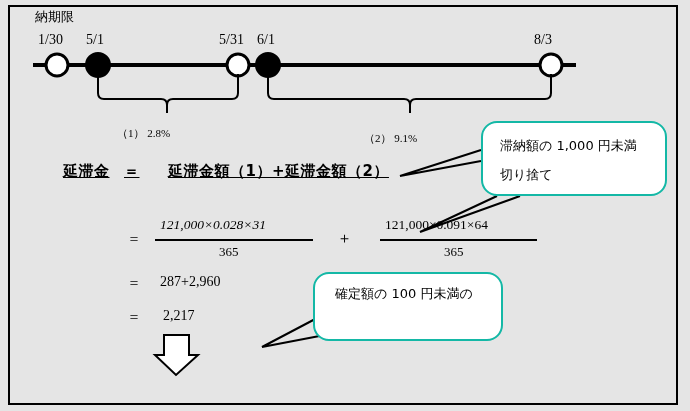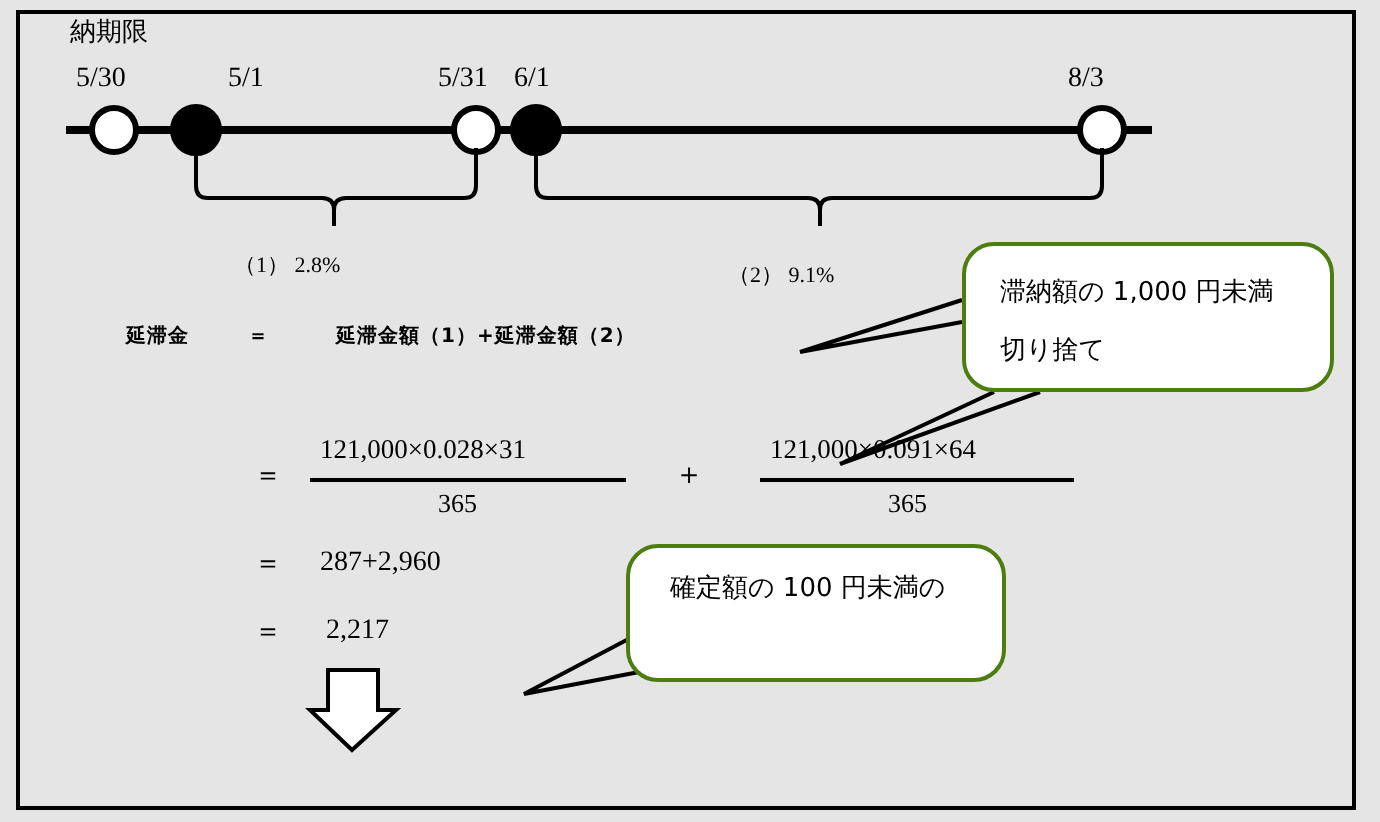--- a/index.html
+++ b/index.html
@@ -51,33 +51,33 @@
   }
 
   
   .tl-head { font-size: 13px; }
   .tl-date { font-size: 14px; }
 
   
   .brace-cap { font-size: 11px; }
 
   
-  .eq-main { font-size: 10px; letter-spacing: 0.5px; }
+  .eq-main { font-size: 15px; letter-spacing: 0.5px; text-decoration: underline; }
   .eq-sign { font-size: 14px; }
   .frac-num { font-size: 13.5px; }
   .frac-den { font-size: 13px; }
   .plus { font-size: 15px; }
   .res { font-size: 14px; }
   .final { font-size: 15px; }
 
   
   .callout {
     position: absolute;
     box-sizing: border-box;
-    border: 2px solid #4d7c0f;
+    border: 2px solid #14b8a6;
     border-radius: 16px;
     background: #ffffff;
   }
   .callout .line {
     position: absolute;
     white-space: nowrap;
     font-family: "DejaVu Sans", "Liberation Sans", sans-serif;
     font-size: 13px;
   }
 </style>
@@ -166,40 +166,40 @@
     <g>
       <line x1="155" y1="240" x2="313" y2="240" stroke="#000" stroke-width="2"></line>
     </g>
     <g>
       <line x1="380" y1="240" x2="537" y2="240" stroke="#000" stroke-width="2"></line>
     </g>
   </svg>
 
   <div class="txt jp-light tl-head" style="left:35px; top:10px;">納期限</div>
 
-  <div class="txt num tl-date" style="left:38px; top:33px;">5/30</div>
-  <div class="txt num tl-date" style="left:86px; top:33px;margin-left:28px;">5/1</div>
+  <div class="txt num tl-date" style="left:38px; top:33px;">1/30</div>
+  <div class="txt num tl-date" style="left:86px; top:33px;">5/1</div>
   <div class="txt num tl-date" style="left:219px; top:33px;">5/31</div>
   <div class="txt num tl-date" style="left:257px; top:33px;">6/1</div>
   <div class="txt num tl-date" style="left:534px; top:33px;">8/3</div>
 
   <div class="txt num brace-cap" style="left:117px; top:128px;">
     <span>（1）</span><span>&nbsp;</span><span>2.8%</span>
   </div>
   <div class="txt num brace-cap" style="left:364px; top:133px;">
     <span>（2）</span><span>&nbsp;</span><span>9.1%</span>
   </div>
 
   <div class="txt jp eq-main" style="left:63px; top:164px;">延滞金</div>
   <div class="txt jp eq-main" style="left:124px; top:164px;">＝</div>
   <div class="txt jp eq-main" style="left:168px; top:164px;">延滞金額（1）+延滞金額（2）</div>
 
   <div class="txt num eq-sign" style="left:127px; top:232px;">＝</div>
 
-  <div class="txt num frac-num" style="left:160px; top:218px;">121,000×0.028×31</div>
+  <div class="txt num frac-num" style="left:160px; top:218px;font-style:italic;">121,000×0.028×31</div>
   <div class="txt num frac-den" style="left:219px; top:245px;">365</div>
 
   <div class="txt num plus" style="left:337px; top:231px;">＋</div>
 
   <div class="txt num frac-num" style="left:385px; top:218px;">121,000×0.091×64</div>
   <div class="txt num frac-den" style="left:444px; top:245px;">365</div>
 
   <div class="txt num eq-sign" style="left:127px; top:276px;">＝</div>
   <div class="txt num res" style="left:160px; top:275px;">287+2,960</div>
 

